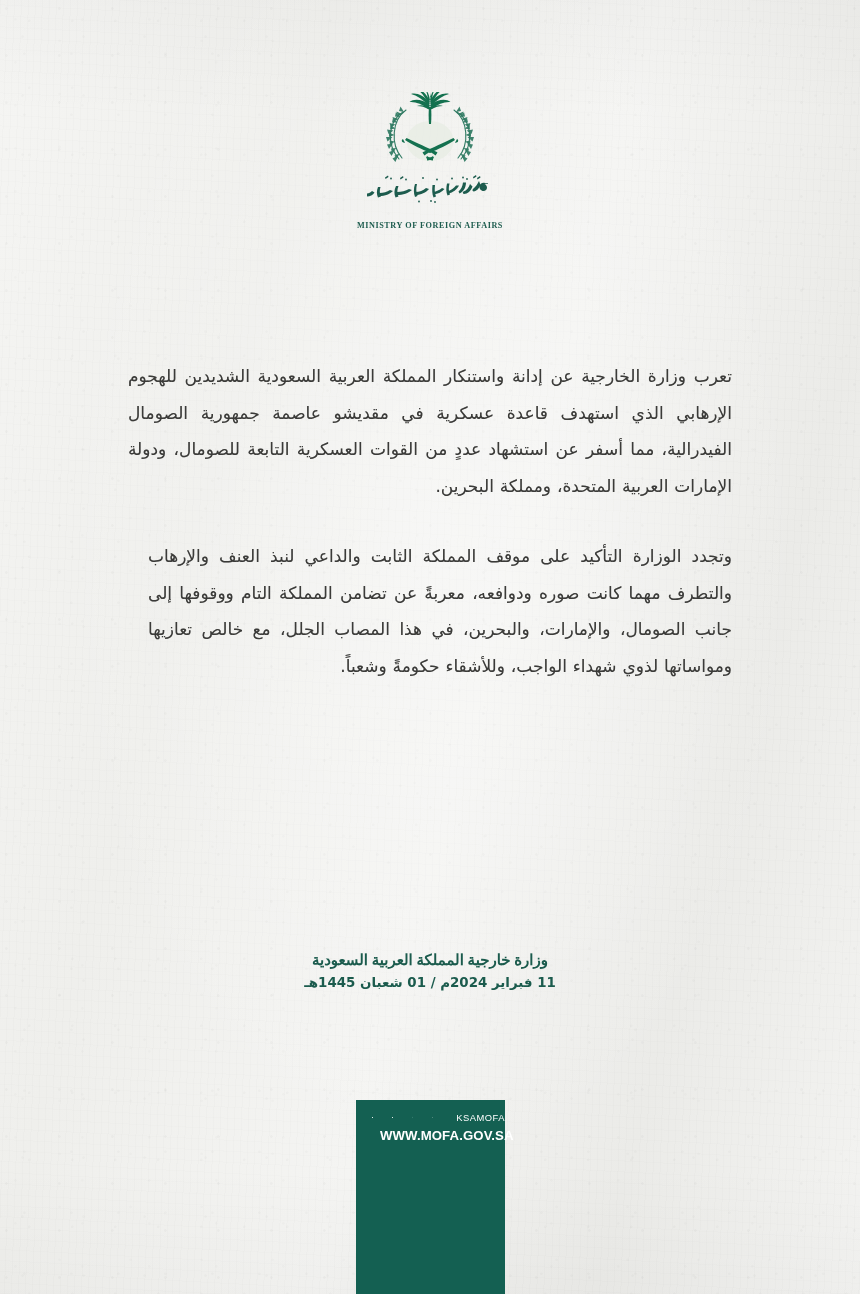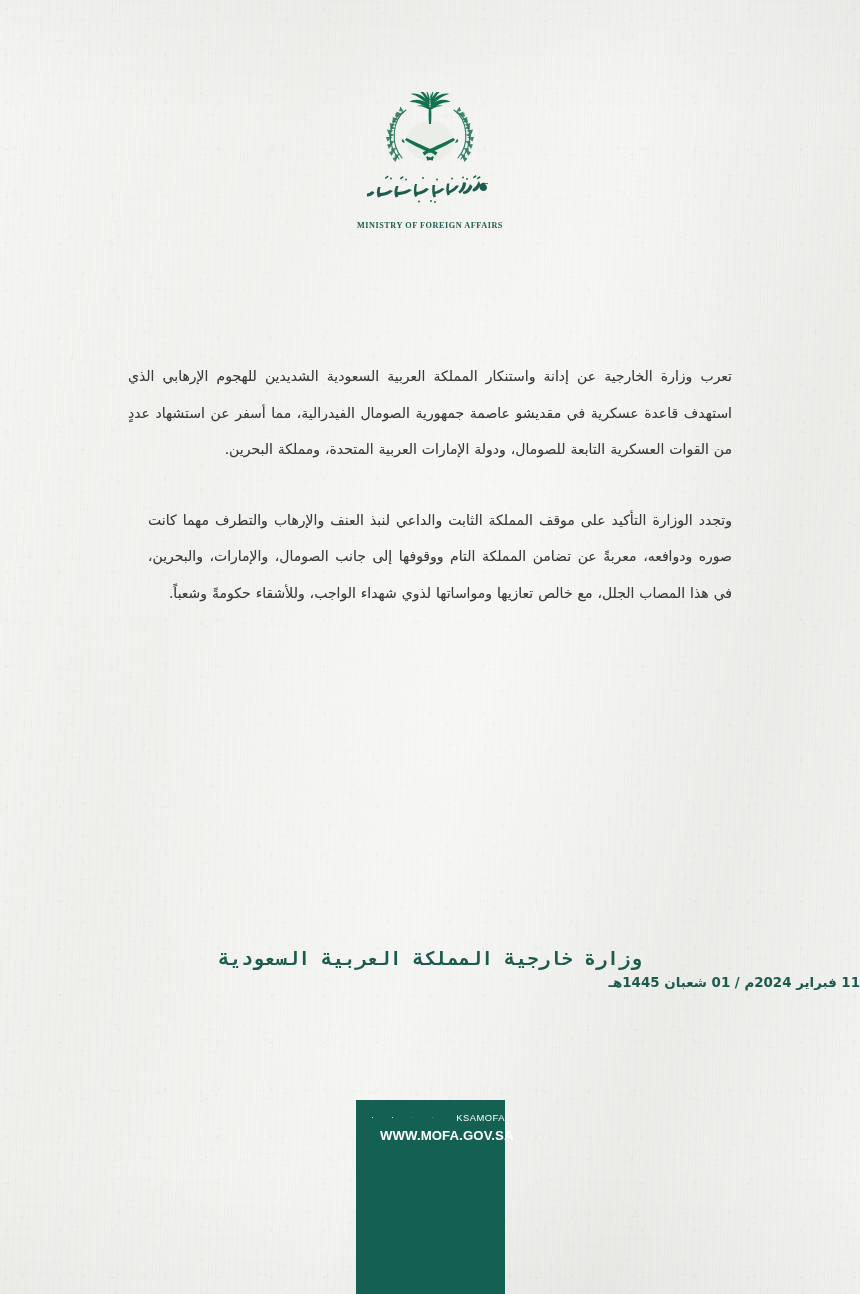--- a/index.html
+++ b/index.html
@@ -88,54 +88,53 @@
     top: 358px;
     right: 128px;
     width: 604px;
     direction: rtl;
     text-align: justify;
     text-align-last: right;
   }
   .para {
     color: #3b3b39;
     font-family: "DejaVu Sans", "Liberation Sans", sans-serif;
-    font-size: 14px;
+    font-size: 17px;
     line-height: 36.5px;
     letter-spacing: 0px;
     word-spacing: 0.5px;
     margin: 0;
     text-shadow: 0 0 0.6px rgba(59,59,57,0.35);
   }
   .para + .para { margin-top: 34px; margin-left: 20px; }
 
   
   #signature {
     position: absolute;
     top: 950px;
     left: 0;
     width: 860px;
     text-align: center;
     direction: rtl;
     color: #1b5b4d;
   }
   #sig-org {
-    font-family: Liberation Mono, monospace;
-    font-size: 19px;
+    font-family: Liberation Serif, serif;
+    font-size: 15px;
     font-weight: 700;
     letter-spacing: 0.9px;
     line-height: 20px;
   }
   #sig-date {
     margin-top: 3px;
     font-family: "DejaVu Sans", "Liberation Sans", sans-serif;
     font-size: 13.4px;
     font-weight: 700;
     letter-spacing: 0.3px;
     line-height: 20px;
-    text-align: right;
   }
 
   
   #footer-panel {
     position: absolute;
     left: 356px;
     top: 1100px;
     width: 149px;
     height: 194px;
     background: #146052;

